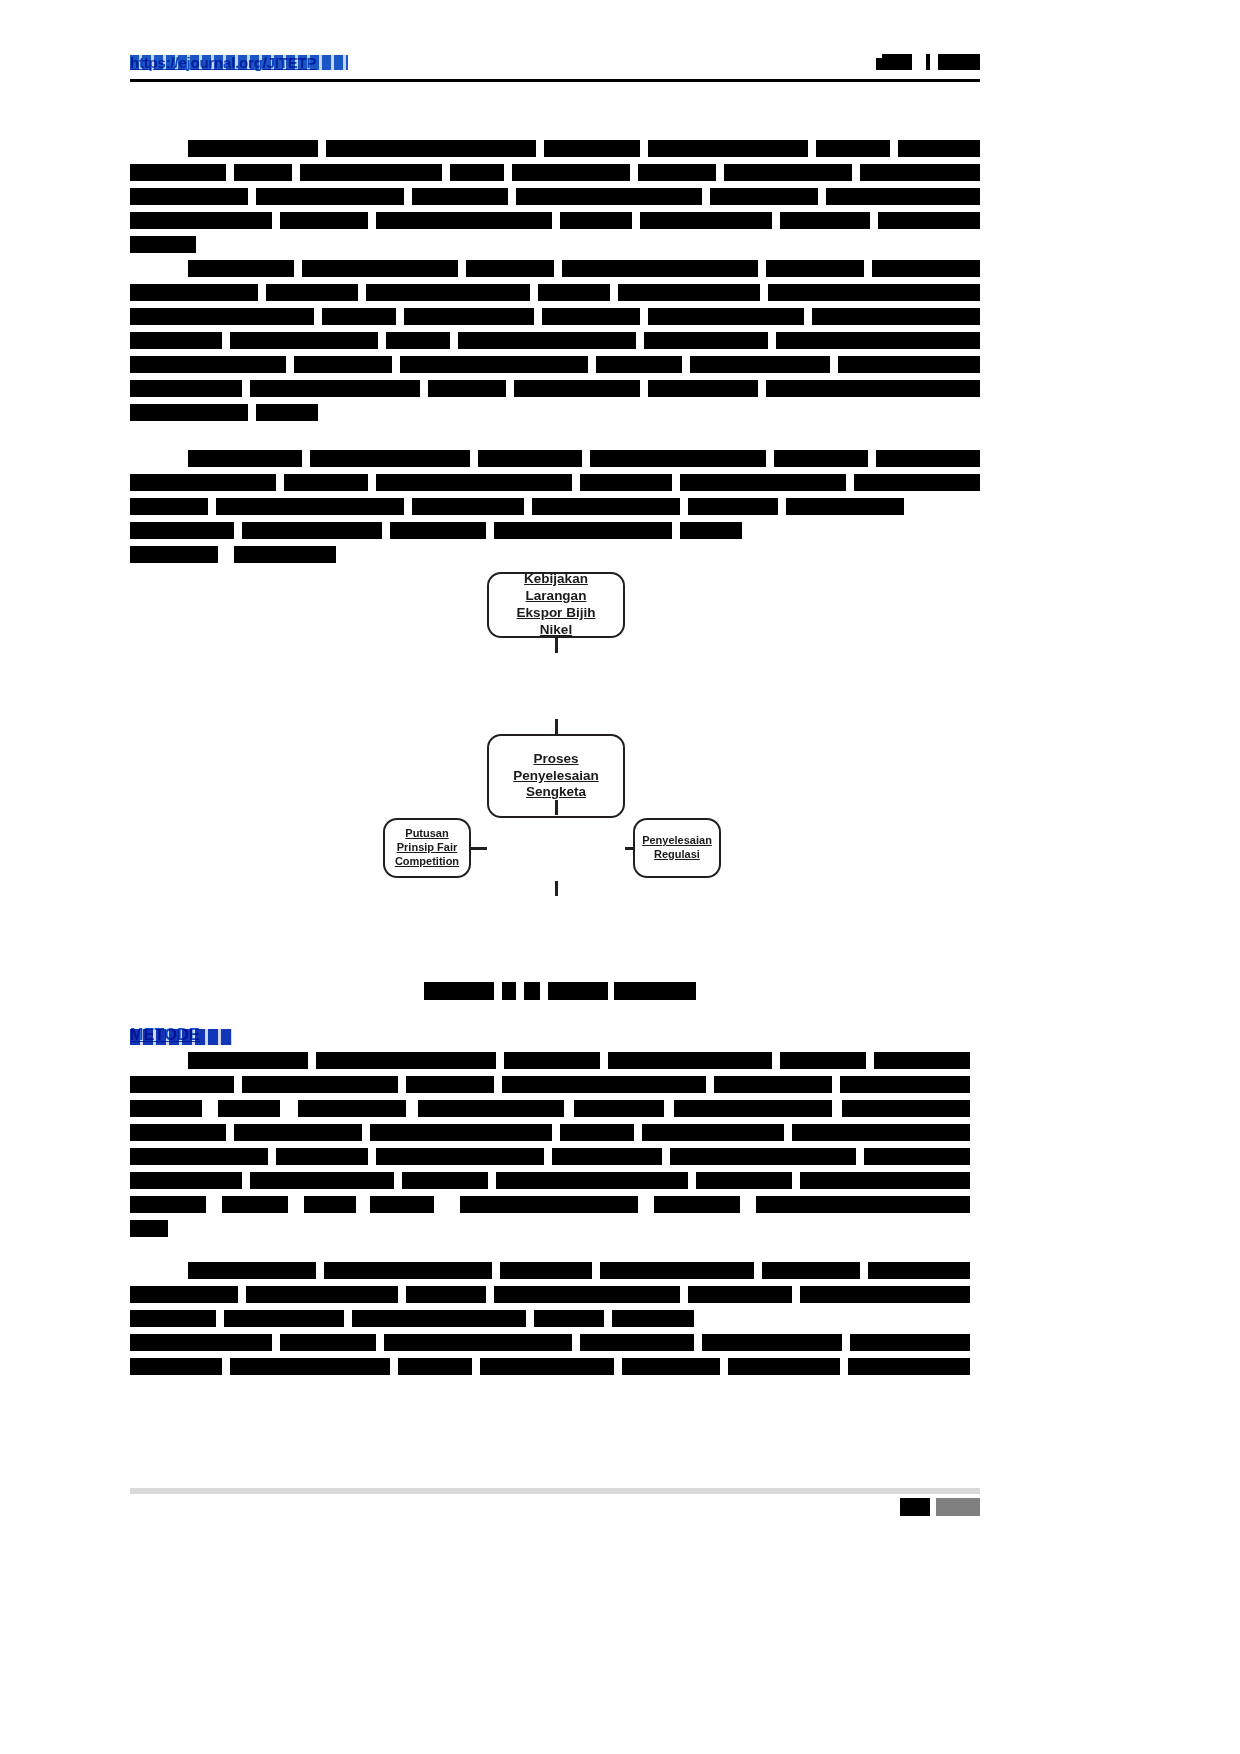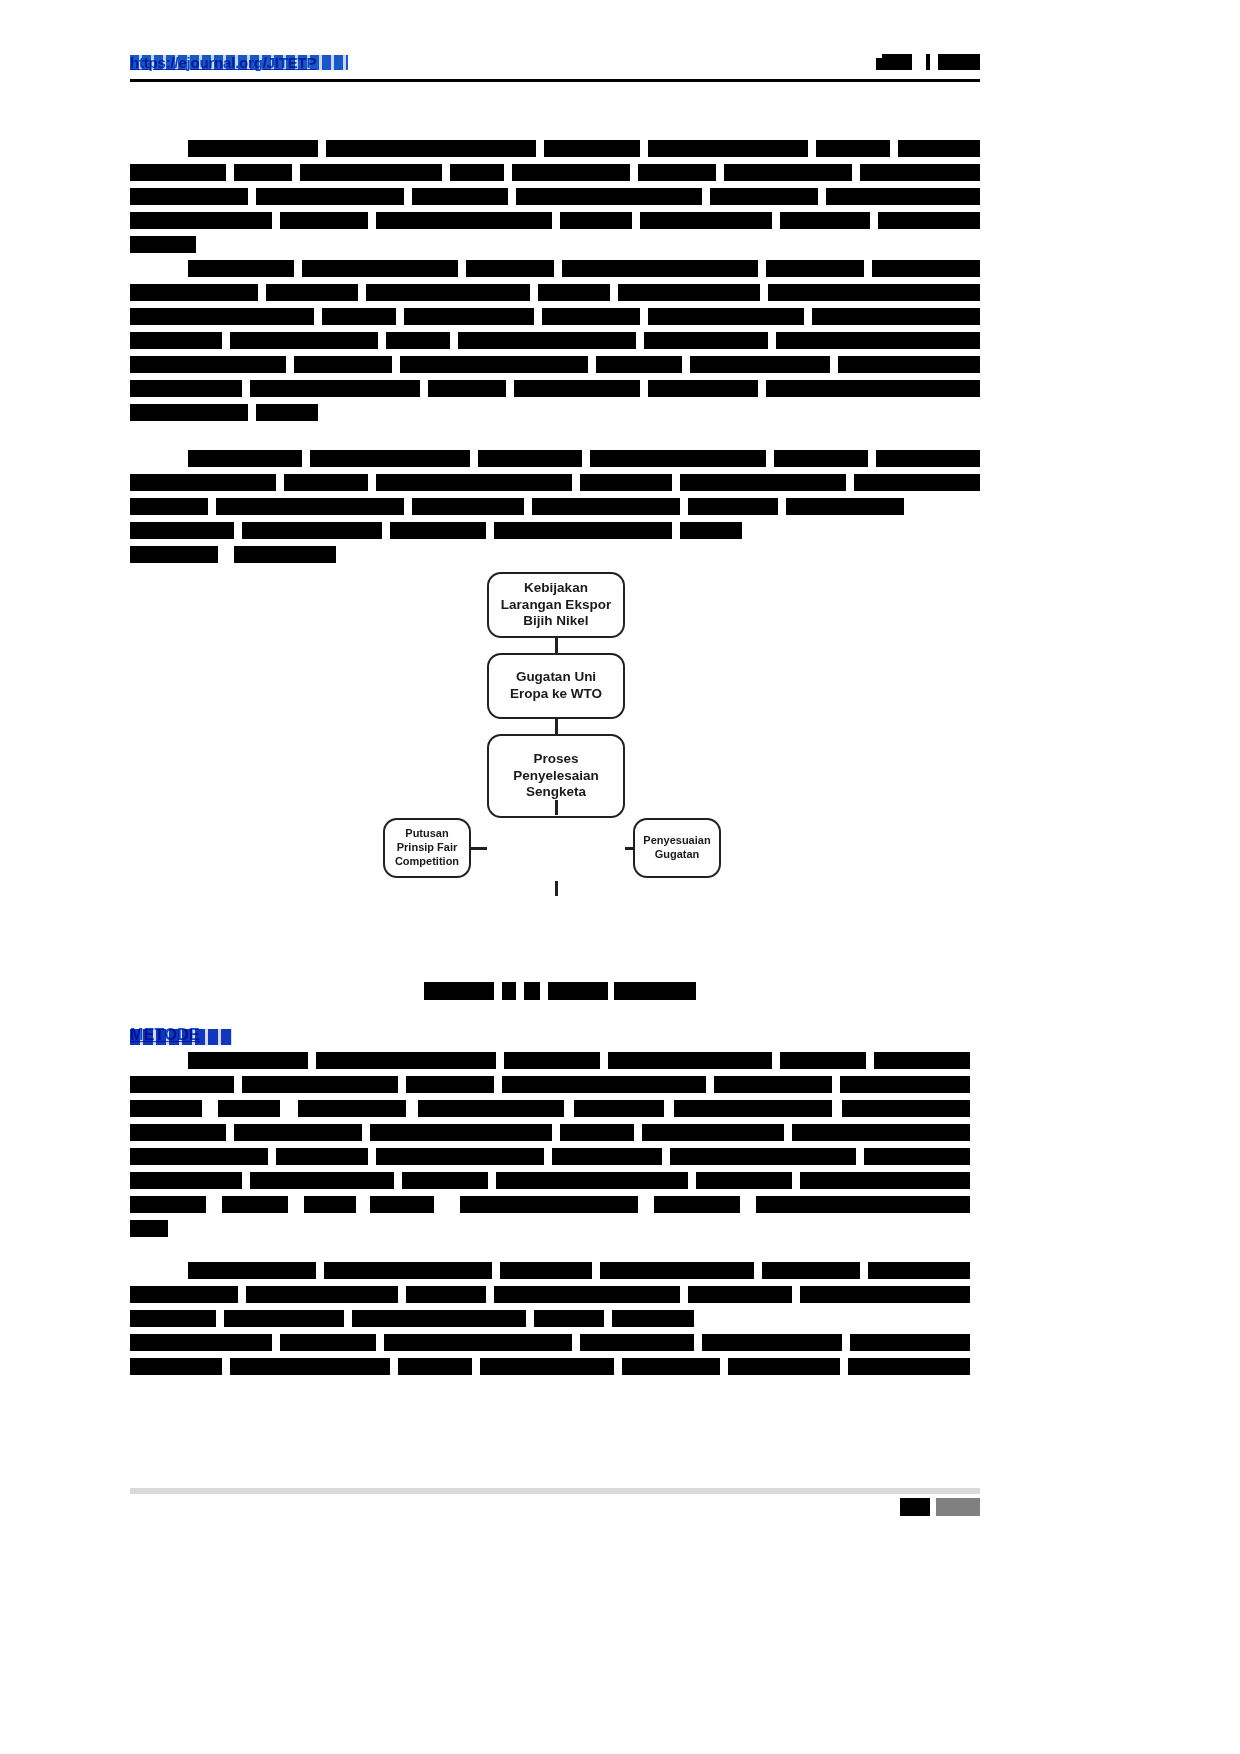--- a/index.html
+++ b/index.html
@@ -24,21 +24,21 @@
   
   .redact{position:absolute;}
   .redact .ln{position:absolute;height:17px;background:#000;}
 
   
   .flow{position:absolute;left:383px;top:572px;width:345px;height:405px;}
   .node{position:absolute;border:2.5px solid #231f20;border-radius:14px;
         background:#fff;display:flex;align-items:center;justify-content:center;
         text-align:center;color:#1a1a1a;font-weight:700;line-height:1.25;
         box-sizing:border-box;}
-  .node .t{display:block;padding:0 8px;}
+  .node .t{display:block;padding:0 16px;text-decoration:underline;}
   .n-main{width:138px;font-size:13.5px;left:104px;}
   .n1{top:0;height:66px;}
   .n2{top:81px;height:66px;}
   .n3{top:162px;height:84px;}
   .n4{top:243px;height:66px;}
   .n5{top:324px;height:66px;}
   .n-side{width:88px;height:60px;font-size:11px;top:246px;}
   .n-left{left:0;}
   .n-right{left:250px;}
   .conn{position:absolute;background:#231f20;}
@@ -197,39 +197,36 @@
     <span class="ln" style="left:104px;top:96px;width:102px;"></span>
   </div>
 
   <div class="flow">
 
     <div class="node n-main n1">
       <span class="t">Kebijakan Larangan Ekspor Bijih Nikel</span>
     </div>
     <span class="conn v-conn v1"></span>
 
-    <div class="node n-main n2">
-      <span class="t">Gugatan Uni Eropa ke WTO</span>
-    </div>
     <span class="conn v-conn v2"></span>
 
     <div class="node n-main n3">
       <span class="t">Proses Penyelesaian Sengketa</span>
     </div>
     <span class="conn v-conn v3"></span>
 
     <div class="node n-side n-left">
       <span class="t">Putusan Prinsip Fair Competition</span>
     </div>
     <span class="conn h-conn h-left"></span>
 
 
     <span class="conn h-conn h-right"></span>
     <div class="node n-side n-right">
-      <span class="t">Penyesuaian Gugatan</span>
+      <span class="t">Penyelesaian Regulasi</span>
     </div>
 
     <span class="conn v-conn v4"></span>
   </div>
 
   <div class="fig-cap">
     <i style="left:0;width:70px;"></i>
     <i style="left:78px;width:14px;"></i>
     <i style="left:100px;width:16px;"></i>
     <i style="left:124px;width:60px;"></i>

